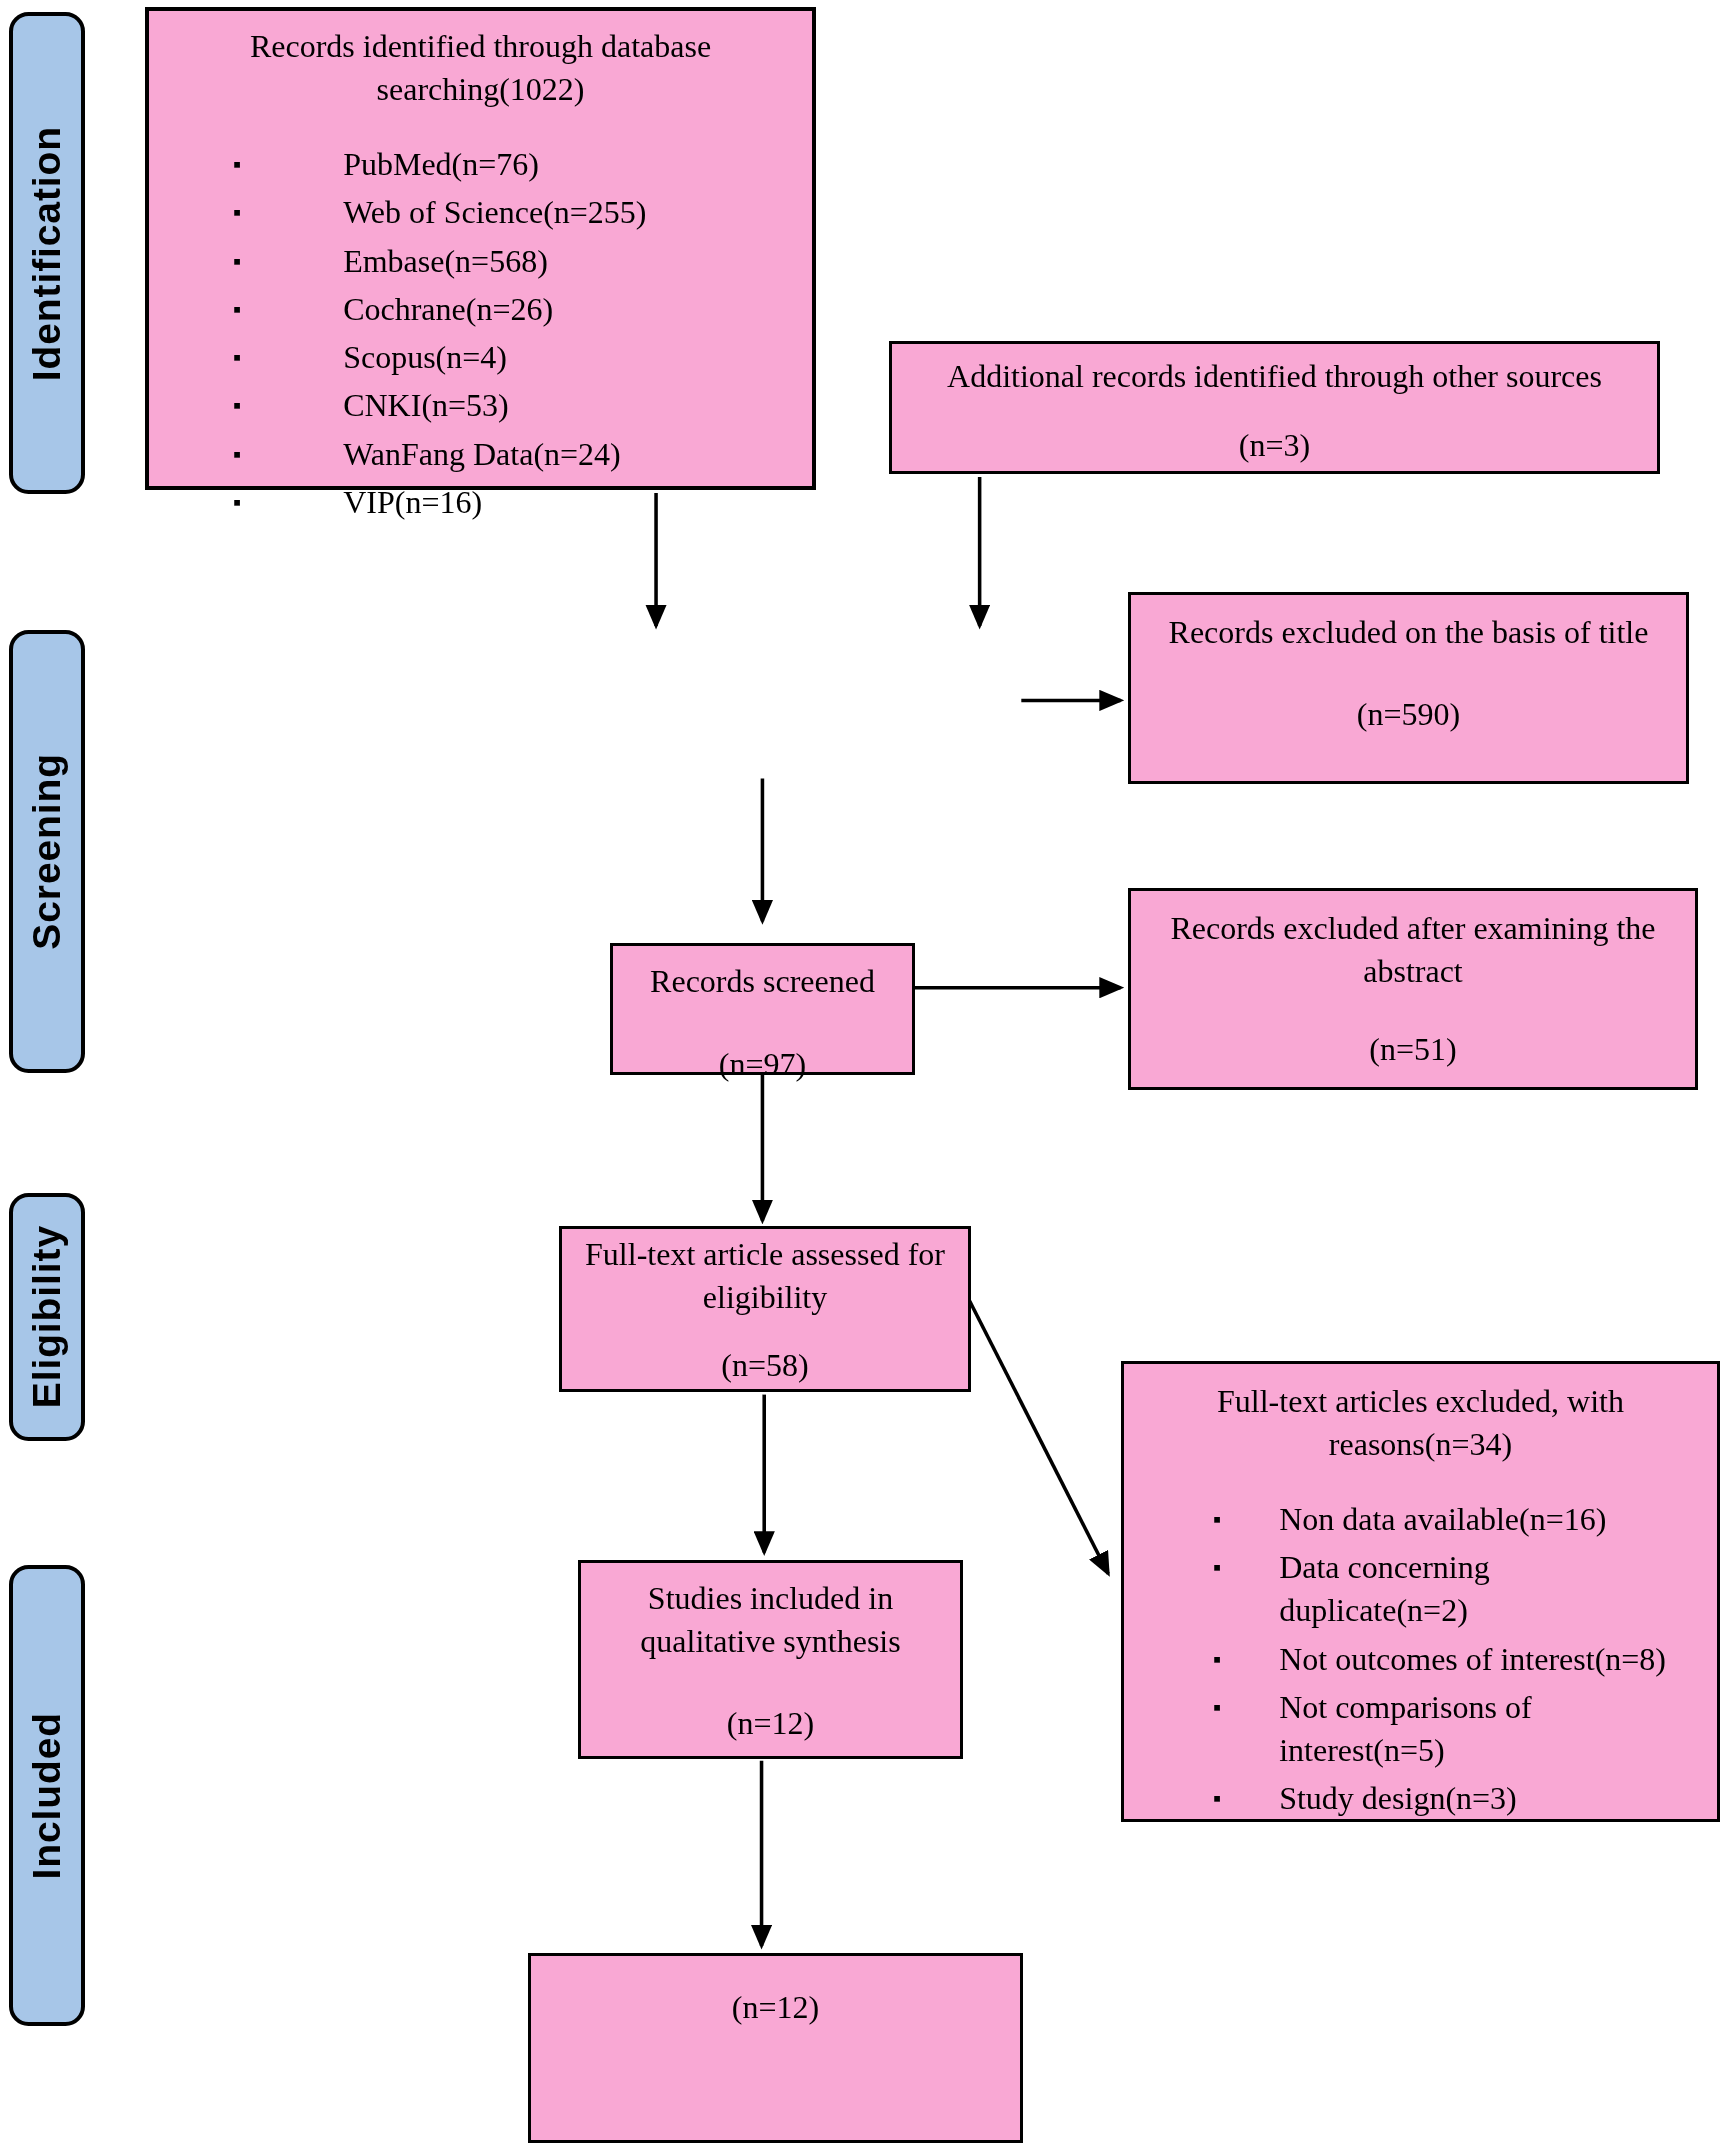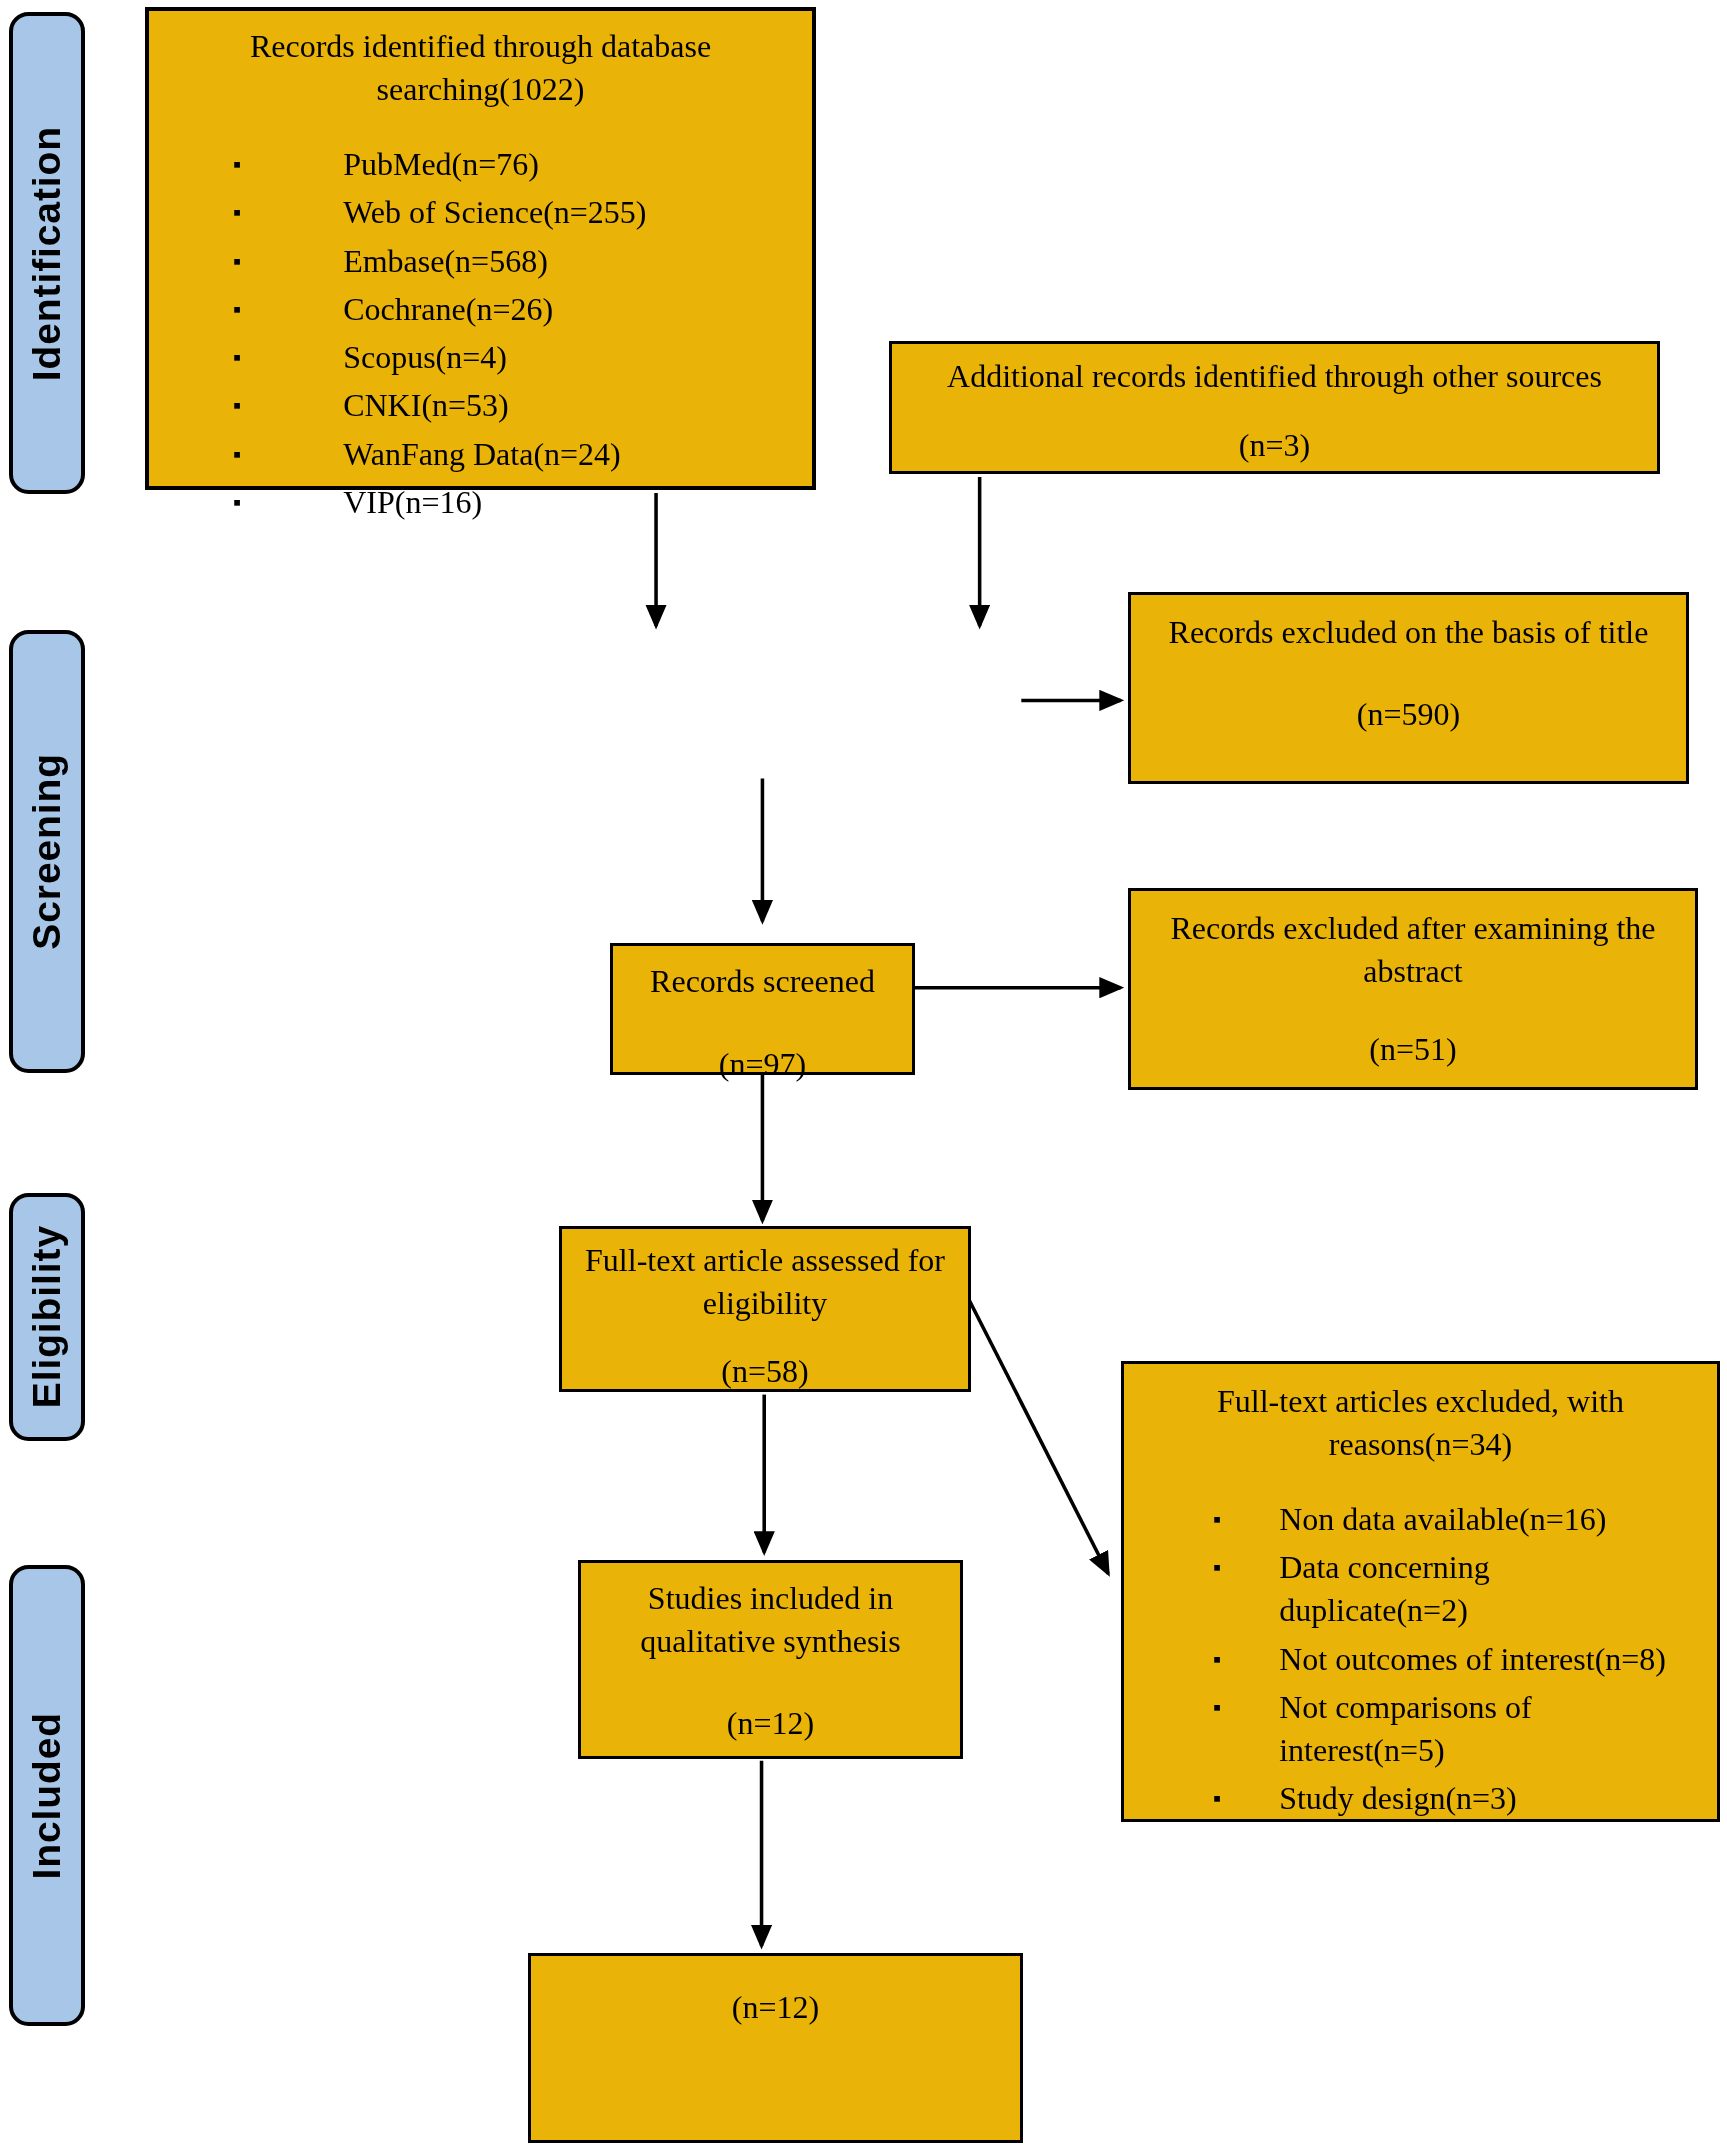--- a/index.html
+++ b/index.html
@@ -33,21 +33,21 @@
     white-space:nowrap;
   }
   #stage-identification{top:12.4px;height:482px;}
   #stage-screening{top:630px;height:443px;}
   #stage-eligibility{top:1193px;height:248px;}
   #stage-included{top:1565px;height:461px;}
 
   
   .box{
     position:absolute;
-    background:#eab308;
+    background:#f9a8d4;
     border:3.5px solid #000;
     box-sizing:border-box;
     font-size:32px;
     line-height:43px;
     text-align:center;
   }
   .box .title, .box .line1{display:block;margin:0 auto;}
   .box .count{display:block;}
 
   #box-records-identified{left:145px;top:7px;width:671px;height:483px;border-width:4.4px;}
@@ -76,21 +76,21 @@
 
   #box-records-screened{left:610px;top:943px;width:305px;height:132px;}
   #box-records-screened .line1{padding-top:14px;}
   #box-records-screened .count{margin-top:40px;}
 
   #box-excluded-abstract{left:1128px;top:888px;width:570px;height:202px;}
   #box-excluded-abstract .line1{padding-top:16px;max-width:532px;}
   #box-excluded-abstract .count{margin-top:35px;}
 
   #box-fulltext-assessed{left:559px;top:1226px;width:412px;height:166px;}
-  #box-fulltext-assessed .line1{padding-top:10px;max-width:381px;}
+  #box-fulltext-assessed .line1{padding-top:4px;max-width:381px;}
   #box-fulltext-assessed .count{margin-top:25px;}
 
   #box-fulltext-excluded{left:1121px;top:1361px;width:599px;height:461px;}
   #box-fulltext-excluded .title{padding-top:16px;max-width:532px;}
   #box-fulltext-excluded .bullet-list{padding-left:89px;margin-top:32px;}
   #box-fulltext-excluded .bullet-list .li-text{margin-left:58px;max-width:390px;}
 
   #box-qualitative-synthesis{left:578px;top:1560px;width:385px;height:199px;}
   #box-qualitative-synthesis .line1{padding-top:14px;max-width:346px;}
   #box-qualitative-synthesis .count{margin-top:39px;}

